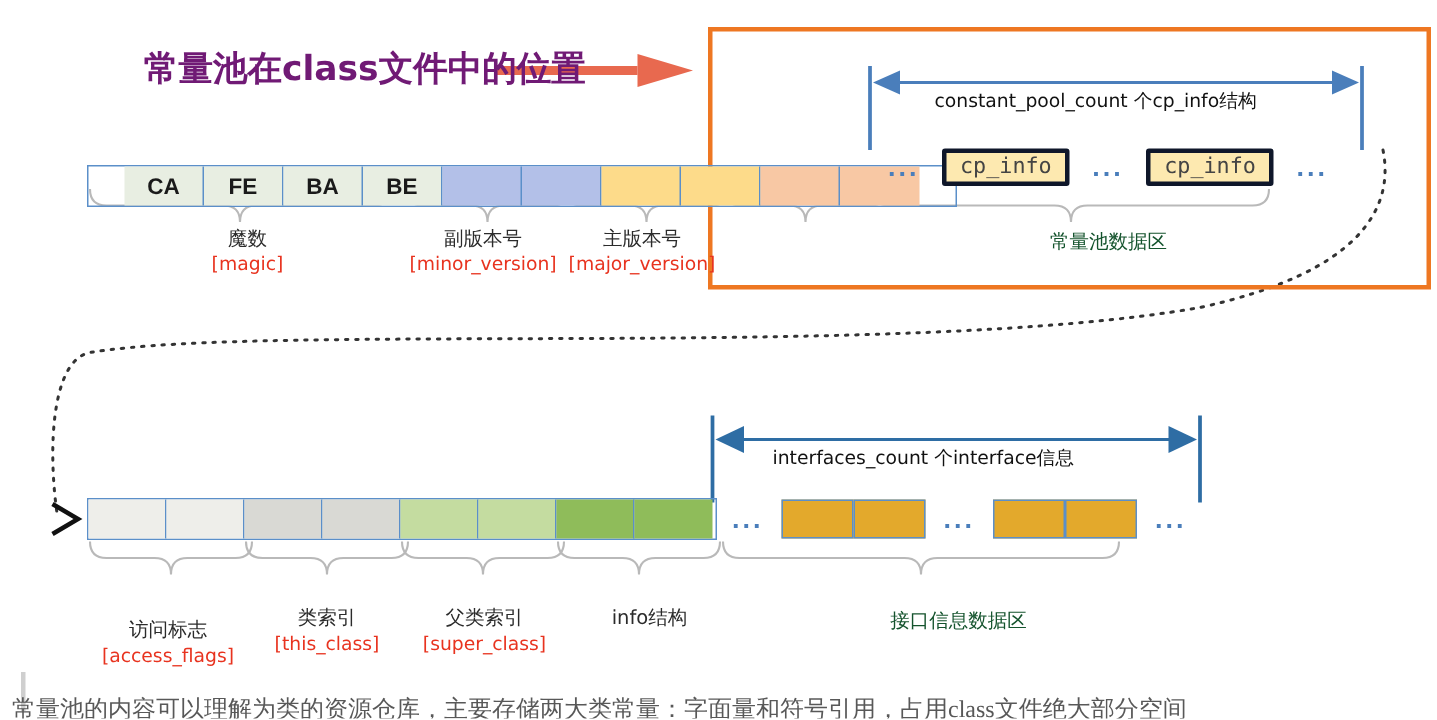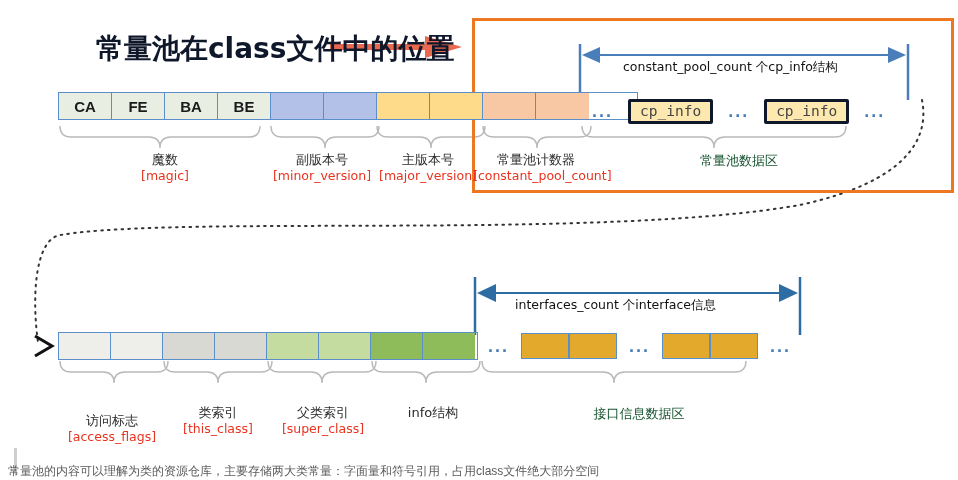--- a/index.html
+++ b/index.html
@@ -9,41 +9,41 @@
     font-family:"Liberation Sans","DejaVu Sans",sans-serif;
     overflow:hidden;
     position:relative;
   }
   #stage{position:absolute;left:0;top:0;width:958px;height:480px;}
   .abs{position:absolute;}
 
   
   #title{
     left:96px;top:30px;
-    font-size:28px;font-weight:bold;color:#0f172a;
+    font-size:23px;font-weight:bold;color:#701a75;
     letter-spacing:0px;white-space:nowrap;
     font-family:"DejaVu Sans","Liberation Sans",sans-serif;
   }
 
   
   #highlight-box{
     left:472px;top:18px;width:482px;height:175px;
     border:3px solid #ee7722;background:transparent;box-sizing:border-box;
   }
 
   
   .strip{height:28px;display:flex;border:1px solid #5b8fc9;box-sizing:border-box;}
   .cell{
     border-right:1px solid #5b8fc9;box-sizing:border-box;
     display:flex;align-items:center;justify-content:center;
     font-size:15px;font-weight:bold;color:#1a1a1a;
   }
   .cell:last-child{border-right:none;}
 
-  #row1{left:58px;top:92px;width:580px;}
+  #row1{left:58px;top:110px;width:580px;padding-left:24px;}
   #row2{left:58px;top:332px;width:420px;}
 
   
   .brace{stroke:#b9b9b9;stroke-width:1.4;fill:none;}
   .brace-lbl{
     text-align:center;font-size:13px;color:#2b2b2b;line-height:16px;white-space:nowrap;
     font-family:"DejaVu Sans","Liberation Sans",sans-serif;
   }
   .brace-lbl .code{color:#e8331f;font-size:12.5px;
     font-family:"DejaVu Sans","Liberation Sans",sans-serif;}
@@ -66,22 +66,22 @@
 
   
   .region-lbl{font-size:13px;color:#14532d;white-space:nowrap;
     font-family:"DejaVu Sans","Liberation Sans",sans-serif;}
 
   
   .ifcell{width:48px;height:26px;background:#e3a92c;border:1px solid #5b8fc9;box-sizing:border-box;}
 
   #bottomtext{
     left:8px;top:463px;width:944px;height:16px;overflow:hidden;
-    font-size:12px;color:#3c3c3c;white-space:nowrap;opacity:.85;
-    font-family:Liberation Sans, sans-serif;
+    font-size:16px;color:#3c3c3c;white-space:nowrap;opacity:.85;
+    font-family:Liberation Serif, serif;
   }
   #leftbar{left:14px;top:448px;width:3px;height:26px;background:#cfcfcf;}
 </style>
 </head>
 <body>
 
 <div id="stage">
 
   <svg id="svg-layer" class="abs" style="left:0;top:0;" width="958" height="480">
 
@@ -160,24 +160,20 @@
     <div class="code">[magic]</div>
   </div>
   <div class="abs brace-lbl" style="left:266px;top:152px;width:112px;">
     <div>副版本号</div>
     <div class="code">[minor_version]</div>
   </div>
   <div class="abs brace-lbl" style="left:372px;top:152px;width:112px;">
     <div>主版本号</div>
     <div class="code">[major_version]</div>
   </div>
-  <div class="abs brace-lbl" style="left:473px;top:152px;width:126px;">
-    <div>常量池计数器</div>
-    <div class="code">[constant_pool_count]</div>
-  </div>
   <div class="abs region-lbl" style="left:634px;top:152px;width:210px;text-align:center;">常量池数据区</div>
 
   <div class="abs dim-label" style="left:512px;top:285px;">interfaces_count 个interface信息</div>
 
   <div id="row2" class="abs strip">
     <div class="cell" style="width:52px;background:#eeeeea;"></div>
     <div class="cell" style="width:52px;background:#eeeeea;"></div>
     <div class="cell" style="width:52px;background:#d9d9d4;"></div>
     <div class="cell" style="width:52px;background:#d9d9d4;"></div>
     <div class="cell" style="width:52px;background:#c4dca0;"></div>

